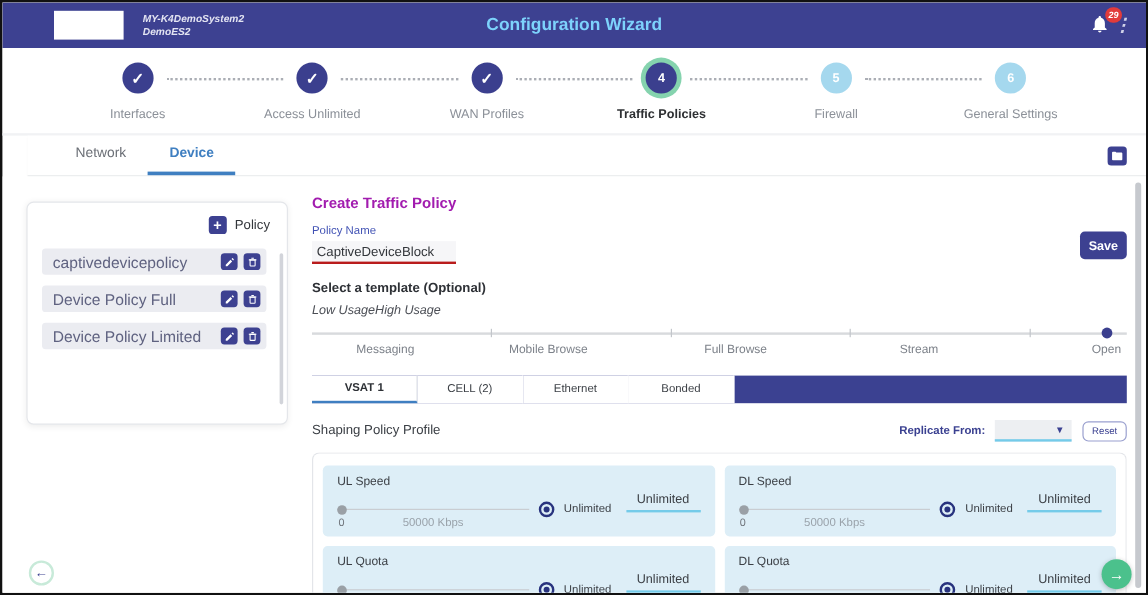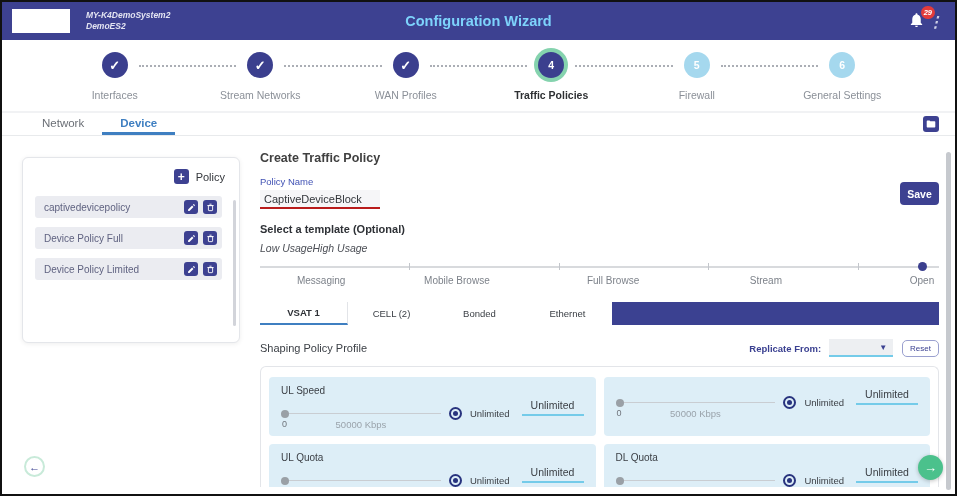--- a/index.html
+++ b/index.html
@@ -1,63 +1,63 @@
 <!DOCTYPE html>
 <html><head>
 <meta charset="utf-8">
 <style>
   * { box-sizing: border-box; margin: 0; padding: 0; }
   html,body { width: 957px; height: 496px; }
   body { font-family: "Liberation Sans", sans-serif; background:#fff; }
   .app { position:relative; width:957px; height:496px; border:2px solid #111; background:#fff; overflow:hidden; }
 
   
-  .topbar { position:relative; height:38px; background:#3d4191; display:flex; align-items:center; }
+  .topbar { position:relative; height:38px; background:#3d4191; display:flex; align-items:center;padding-left:33px; }
   .logo { width:58px; height:24px; background:#fff; margin-left:10px; }
   .sysinfo { margin-left:16px; font-style:italic; font-weight:600; font-size:8.5px; line-height:1.35; color:#e3e4f2; }
   .topbar-title { position:absolute; left:50%; top:50%; transform:translate(-50%,-50%); color:#7dd3fc; font-weight:700; font-size:14.5px; }
   .topbar-right { margin-left:auto; display:flex; align-items:center; margin-right:12px;font-style:italic; }
   .bell-wrap { position:relative; width:20px; height:20px; cursor:pointer; }
   .badge { position:absolute; top:-5px; right:-7px; min-width:14px; height:13px; padding:0 3px; border-radius:7px; background:#e23b3b; color:#fff; font-size:7.5px; font-weight:700; display:flex; align-items:center; justify-content:center; }
   .kebab { color:#cfd1e8; font-size:15px; font-weight:700; cursor:pointer; line-height:1; letter-spacing:0; }
 
   
   .stepper { display:flex; padding:12px 40px 0; height:73px; background:#fff; border-bottom:2px solid #f1f2f4; }
   .step { flex:1; display:flex; flex-direction:column; align-items:center; position:relative; }
   .step + .step::before { content:""; position:absolute; top:13px; left:calc(-50% + 24px); width:calc(100% - 48px); border-top:2px dotted #abaeb5; }
   .dot { width:26px; height:26px; border-radius:50%; display:flex; align-items:center; justify-content:center; color:#fff; z-index:1; }
   .step.completed .dot { background:#3b3f8e; font-size:13px; font-weight:700; }
   .step.active .dot { background:#3b3f8e; font-size:10.5px; font-weight:700; box-shadow:0 0 0 4px #85d3ae; }
   .step.upcoming .dot { background:#a5d8ee; font-size:10.5px; font-weight:700; }
   .slabel { margin-top:11px; font-size:10.5px; color:#8b9098; }
   .step.active .slabel { color:#2e3033; font-weight:700; }
 
   
-  .tabbar { display:flex; align-items:stretch; height:23px; background:#fff; border-bottom:1px solid #e8eaec; padding-left:22px; box-shadow:0 1px 2px rgba(0,0,0,.04); }
+  .tabbar { display:flex; align-items:stretch; height:34px; background:#fff; border-bottom:1px solid #e8eaec; padding-left:22px; box-shadow:0 1px 2px rgba(0,0,0,.04);margin-left:21px; }
   .tab { display:flex; align-items:center; padding:0 18px; font-size:11.5px; color:#6b6f76; cursor:pointer; border-bottom:3px solid transparent; }
   .tab.active { color:#3f7fc1; font-weight:700; border-bottom-color:#3f7fc1; }
   .tabbar-right { margin-left:auto; display:flex; align-items:center; margin-right:16px; }
   .sq-icon { width:16px; height:16px; background:#3d4191; border-radius:3px; display:flex; align-items:center; justify-content:center; cursor:pointer; }
 
   
   .content { position:relative; height:351px; background:#fff; overflow:hidden; }
 
   
   .policy-card { position:absolute; left:20px; top:21px; width:218px; height:186px; background:#fff; border:1px solid #e4e6ea; border-radius:6px; box-shadow:0 1px 5px rgba(0,0,0,.07); padding:9px 10px; }
   .add-policy { display:flex; justify-content:flex-end; align-items:center; gap:7px; margin:2px 4px 12px 0; cursor:pointer; }
   .plus-sq { width:15px; height:15px; background:#3d4191; border-radius:3px; color:#fff; font-size:12px; font-weight:700; display:flex; align-items:center; justify-content:center; line-height:1; }
   .add-policy-label { font-size:11px; color:#33363b; }
   .policy-row { height:22px; background:#ebecf1; border-radius:3px; margin:0 7px 9px 2px; display:flex; align-items:center; padding:0 5px 0 9px; }
-  .policy-row-name { flex:1; font-size:10px; color:#5f6280; }
+  .policy-row-name { flex:1; font-size:13px; color:#5f6280; }
   .mini-sq { width:14px; height:14px; background:#3d4191; border-radius:3px; display:flex; align-items:center; justify-content:center; cursor:pointer; margin-left:5px; }
   .card-scrollbar { position:absolute; right:3px; top:42px; width:3px; height:126px; background:#d2d4da; border-radius:2px; }
 
   
   .main-col { position:absolute; left:258px; top:0; width:679px; }
-  .create-title { margin-top:15px; font-size:12.5px; font-weight:700; color:#404040; }
+  .create-title { margin-top:15px; font-size:12.5px; font-weight:700; color:#a21caf; }
   .pn-label { margin-top:11px; font-size:9.5px; color:#4152b4; }
   .pn-input { display:block; margin-top:3px; width:120px; height:19px; background:#f6f6f8; border:none; border-bottom:2px solid #b91c1c; font-family:"Liberation Sans",sans-serif; font-size:11px; color:#33363b; padding:0 4px; outline:none; }
   .save-btn { position:absolute; top:46px; right:0; width:39px; height:23px; background:#3d4191; border:none; border-radius:4px; color:#fff; font-size:10.5px; font-weight:700; cursor:pointer; }
 
   .template-label { margin-top:14px; font-size:11px; font-weight:700; color:#2e3136; }
   .usage-row { display:flex; justify-content:flex-start; margin-top:7px; font-size:10.5px; font-style:italic; color:#4b4e55; }
   .tslider { position:relative; height:10px; margin-top:8px; }
   .t-track { position:absolute; top:4px; left:0; right:0; height:2px; background:#d8dadd; }
   .t-tick { position:absolute; top:1px; width:1px; height:7px; background:#c3c6cb; }
   .t-dot { position:absolute; right:12px; top:0; width:9px; height:9px; border-radius:50%; background:#3b3f8e; cursor:pointer; }
@@ -124,21 +124,21 @@
     <div class="step completed">
       <div class="dot">
           <span>✓</span>
         </div>
       <div class="slabel">Interfaces</div>
     </div>
     <div class="step completed">
       <div class="dot">
           <span>✓</span>
         </div>
-      <div class="slabel">Stream Networks</div>
+      <div class="slabel">Access Unlimited</div>
     </div>
     <div class="step completed">
       <div class="dot">
           <span>✓</span>
         </div>
       <div class="slabel">WAN Profiles</div>
     </div>
     <div class="step active">
       <div class="dot">
           <span>4</span>
@@ -250,22 +250,22 @@
         <span class="t-opt" style="left:9%">Messaging</span>
         <span class="t-opt" style="left:29%">Mobile Browse</span>
         <span class="t-opt" style="left:52%">Full Browse</span>
         <span class="t-opt" style="left:74.5%">Stream</span>
         <span class="t-opt" style="left:97.5%">Open</span>
       </div>
 
       <div class="iface-strip">
         <div class="itab active">VSAT 1</div>
         <div class="itab">CELL (2)</div>
+        <div class="itab">Ethernet</div>
         <div class="itab">Bonded</div>
-        <div class="itab">Ethernet</div>
       </div>
 
       <div class="shaping-header">
         <span class="shaping-title">Shaping Policy Profile</span>
         <span class="replicate-label">Replicate From:</span>
         <div class="replicate-select">
           <span></span>
           <span class="dd-arrow">▼</span>
         </div>
         <button class="reset-btn">Reset</button>
@@ -283,20 +283,21 @@
                 <div class="m-min">0</div>
                 <div class="m-max">50000 Kbps</div>
               </div>
               <span class="radio"></span>
               <span class="radio-label">Unlimited</span>
               <span class="val-field">Unlimited</span>
             </div>
           </div>
 
           <div class="shape-card">
+            <div class="shape-label">DL Speed</div>
             <div class="shape-row">
               <div class="mini-slider">
                 <div class="m-track"></div>
                 <div class="m-dot"></div>
                 <div class="m-min">0</div>
                 <div class="m-max">50000 Kbps</div>
               </div>
               <span class="radio"></span>
               <span class="radio-label">Unlimited</span>
               <span class="val-field">Unlimited</span>

